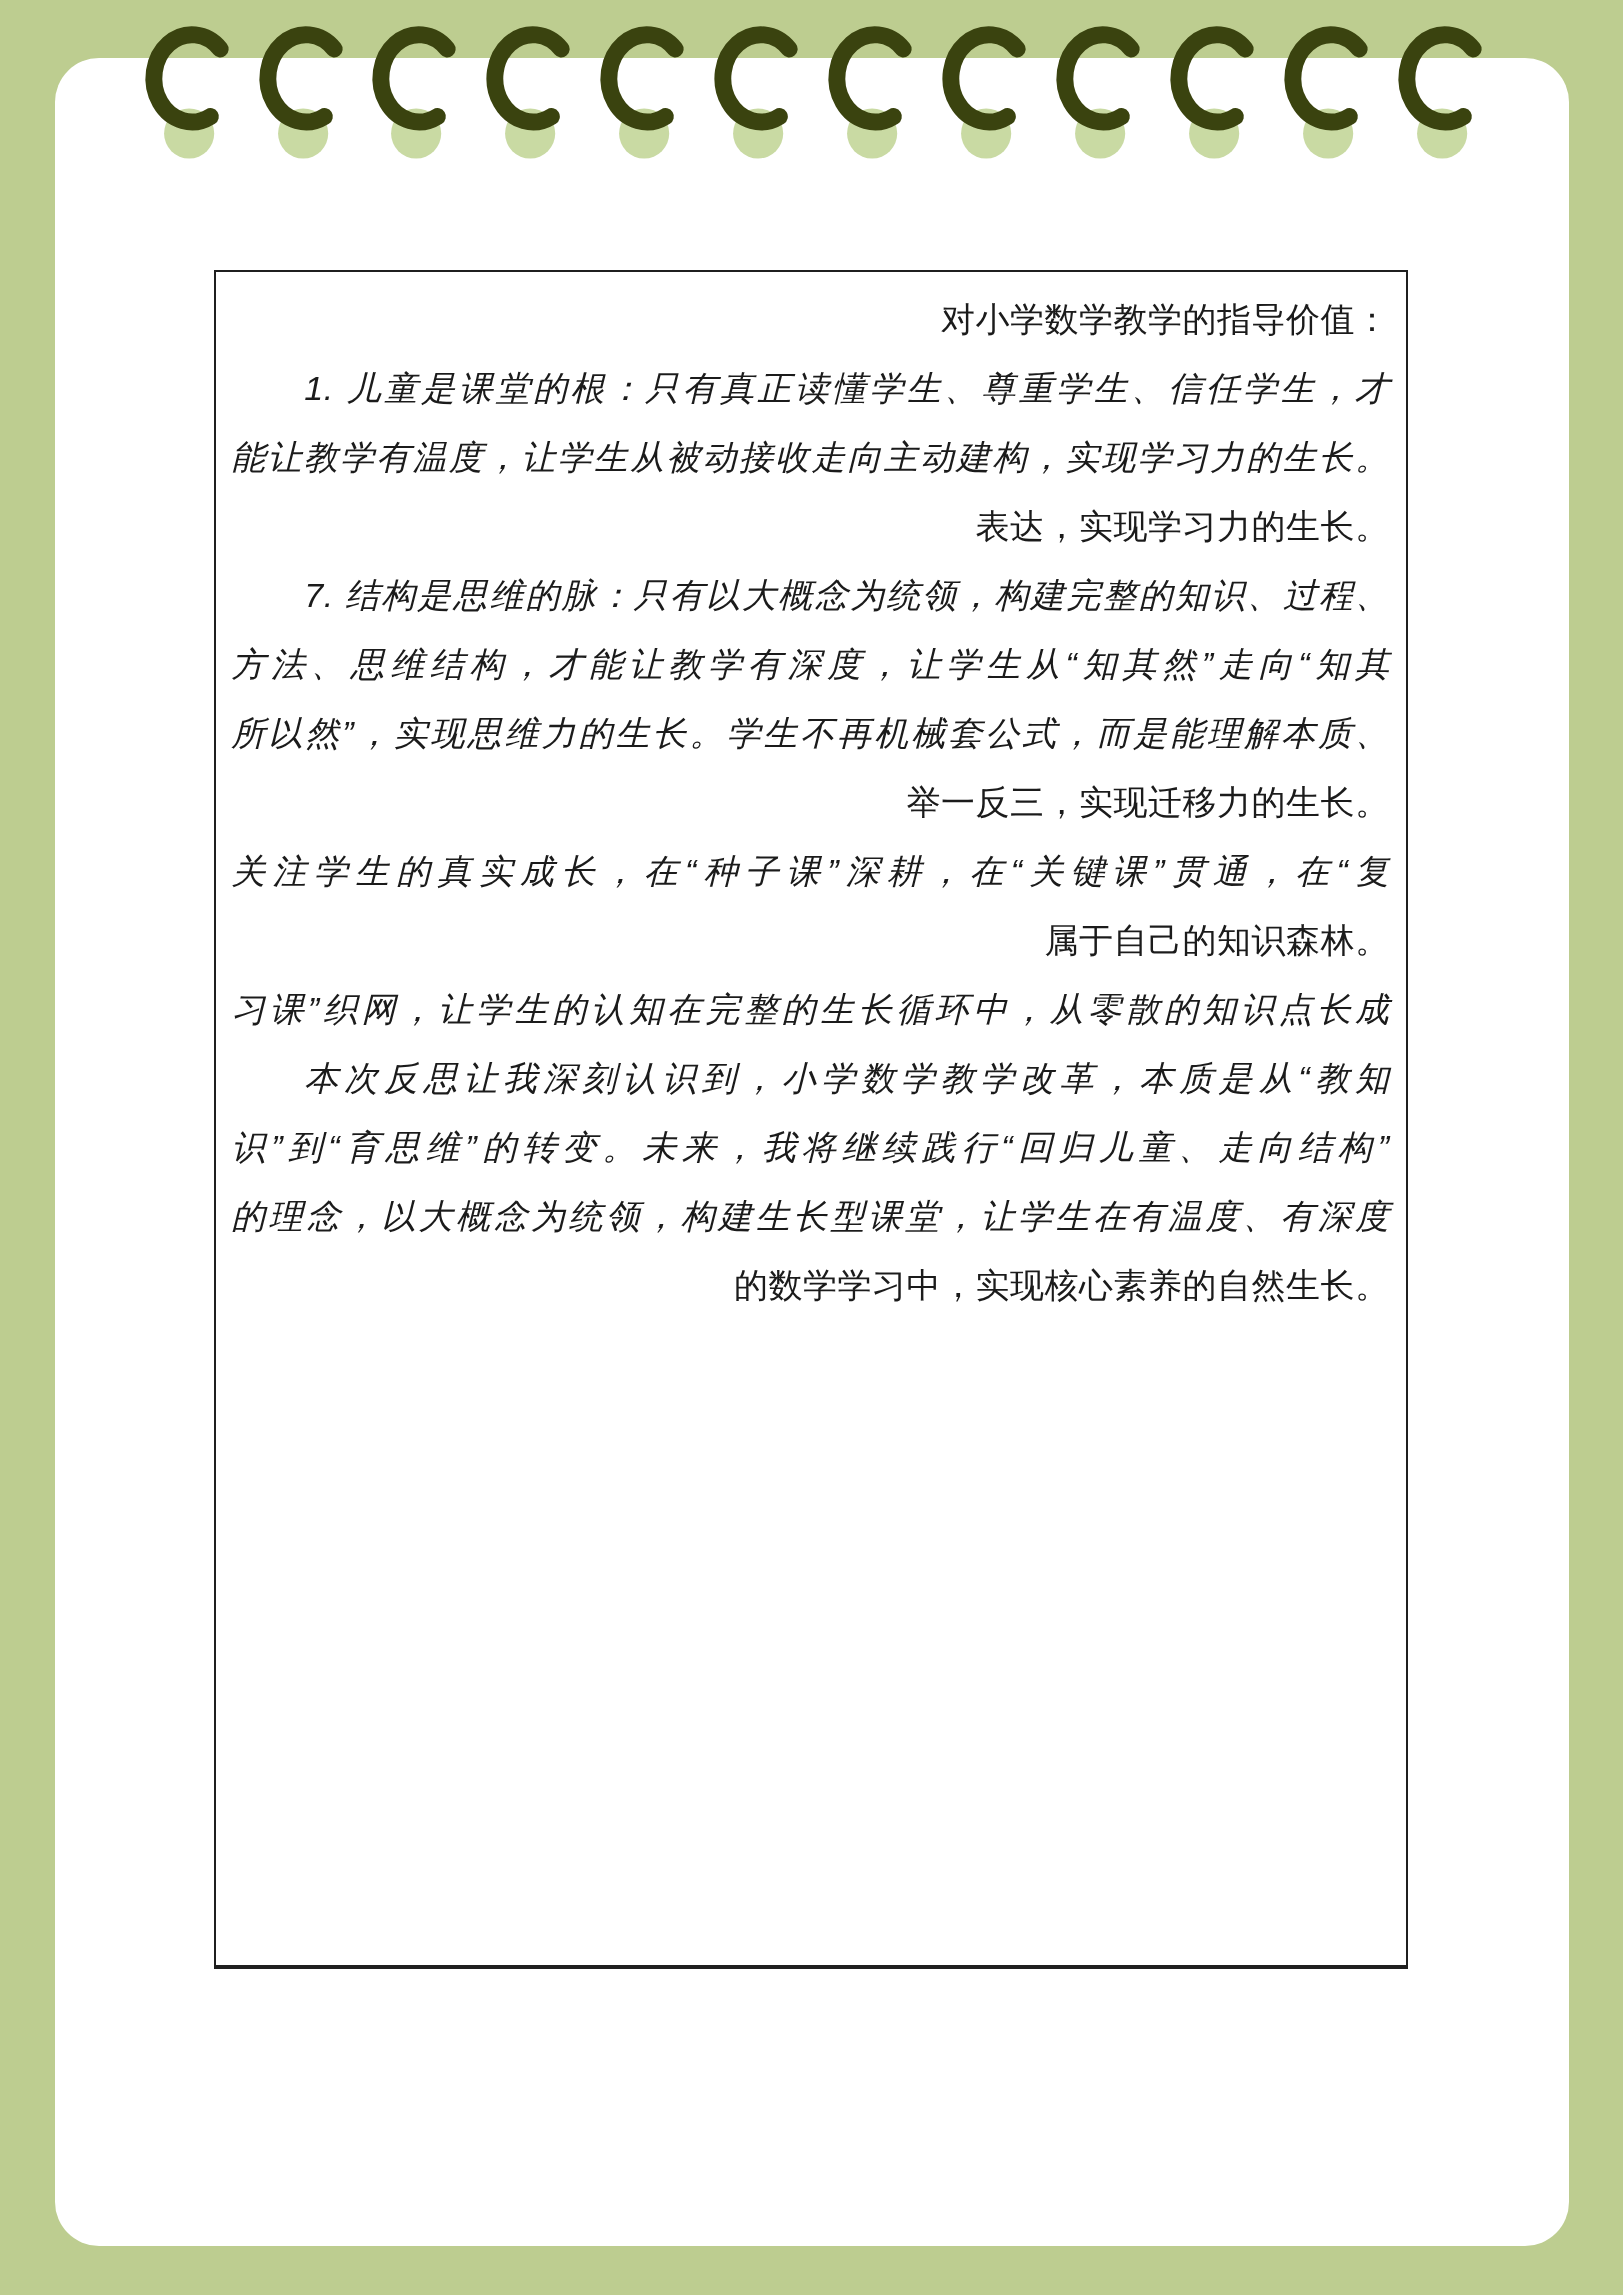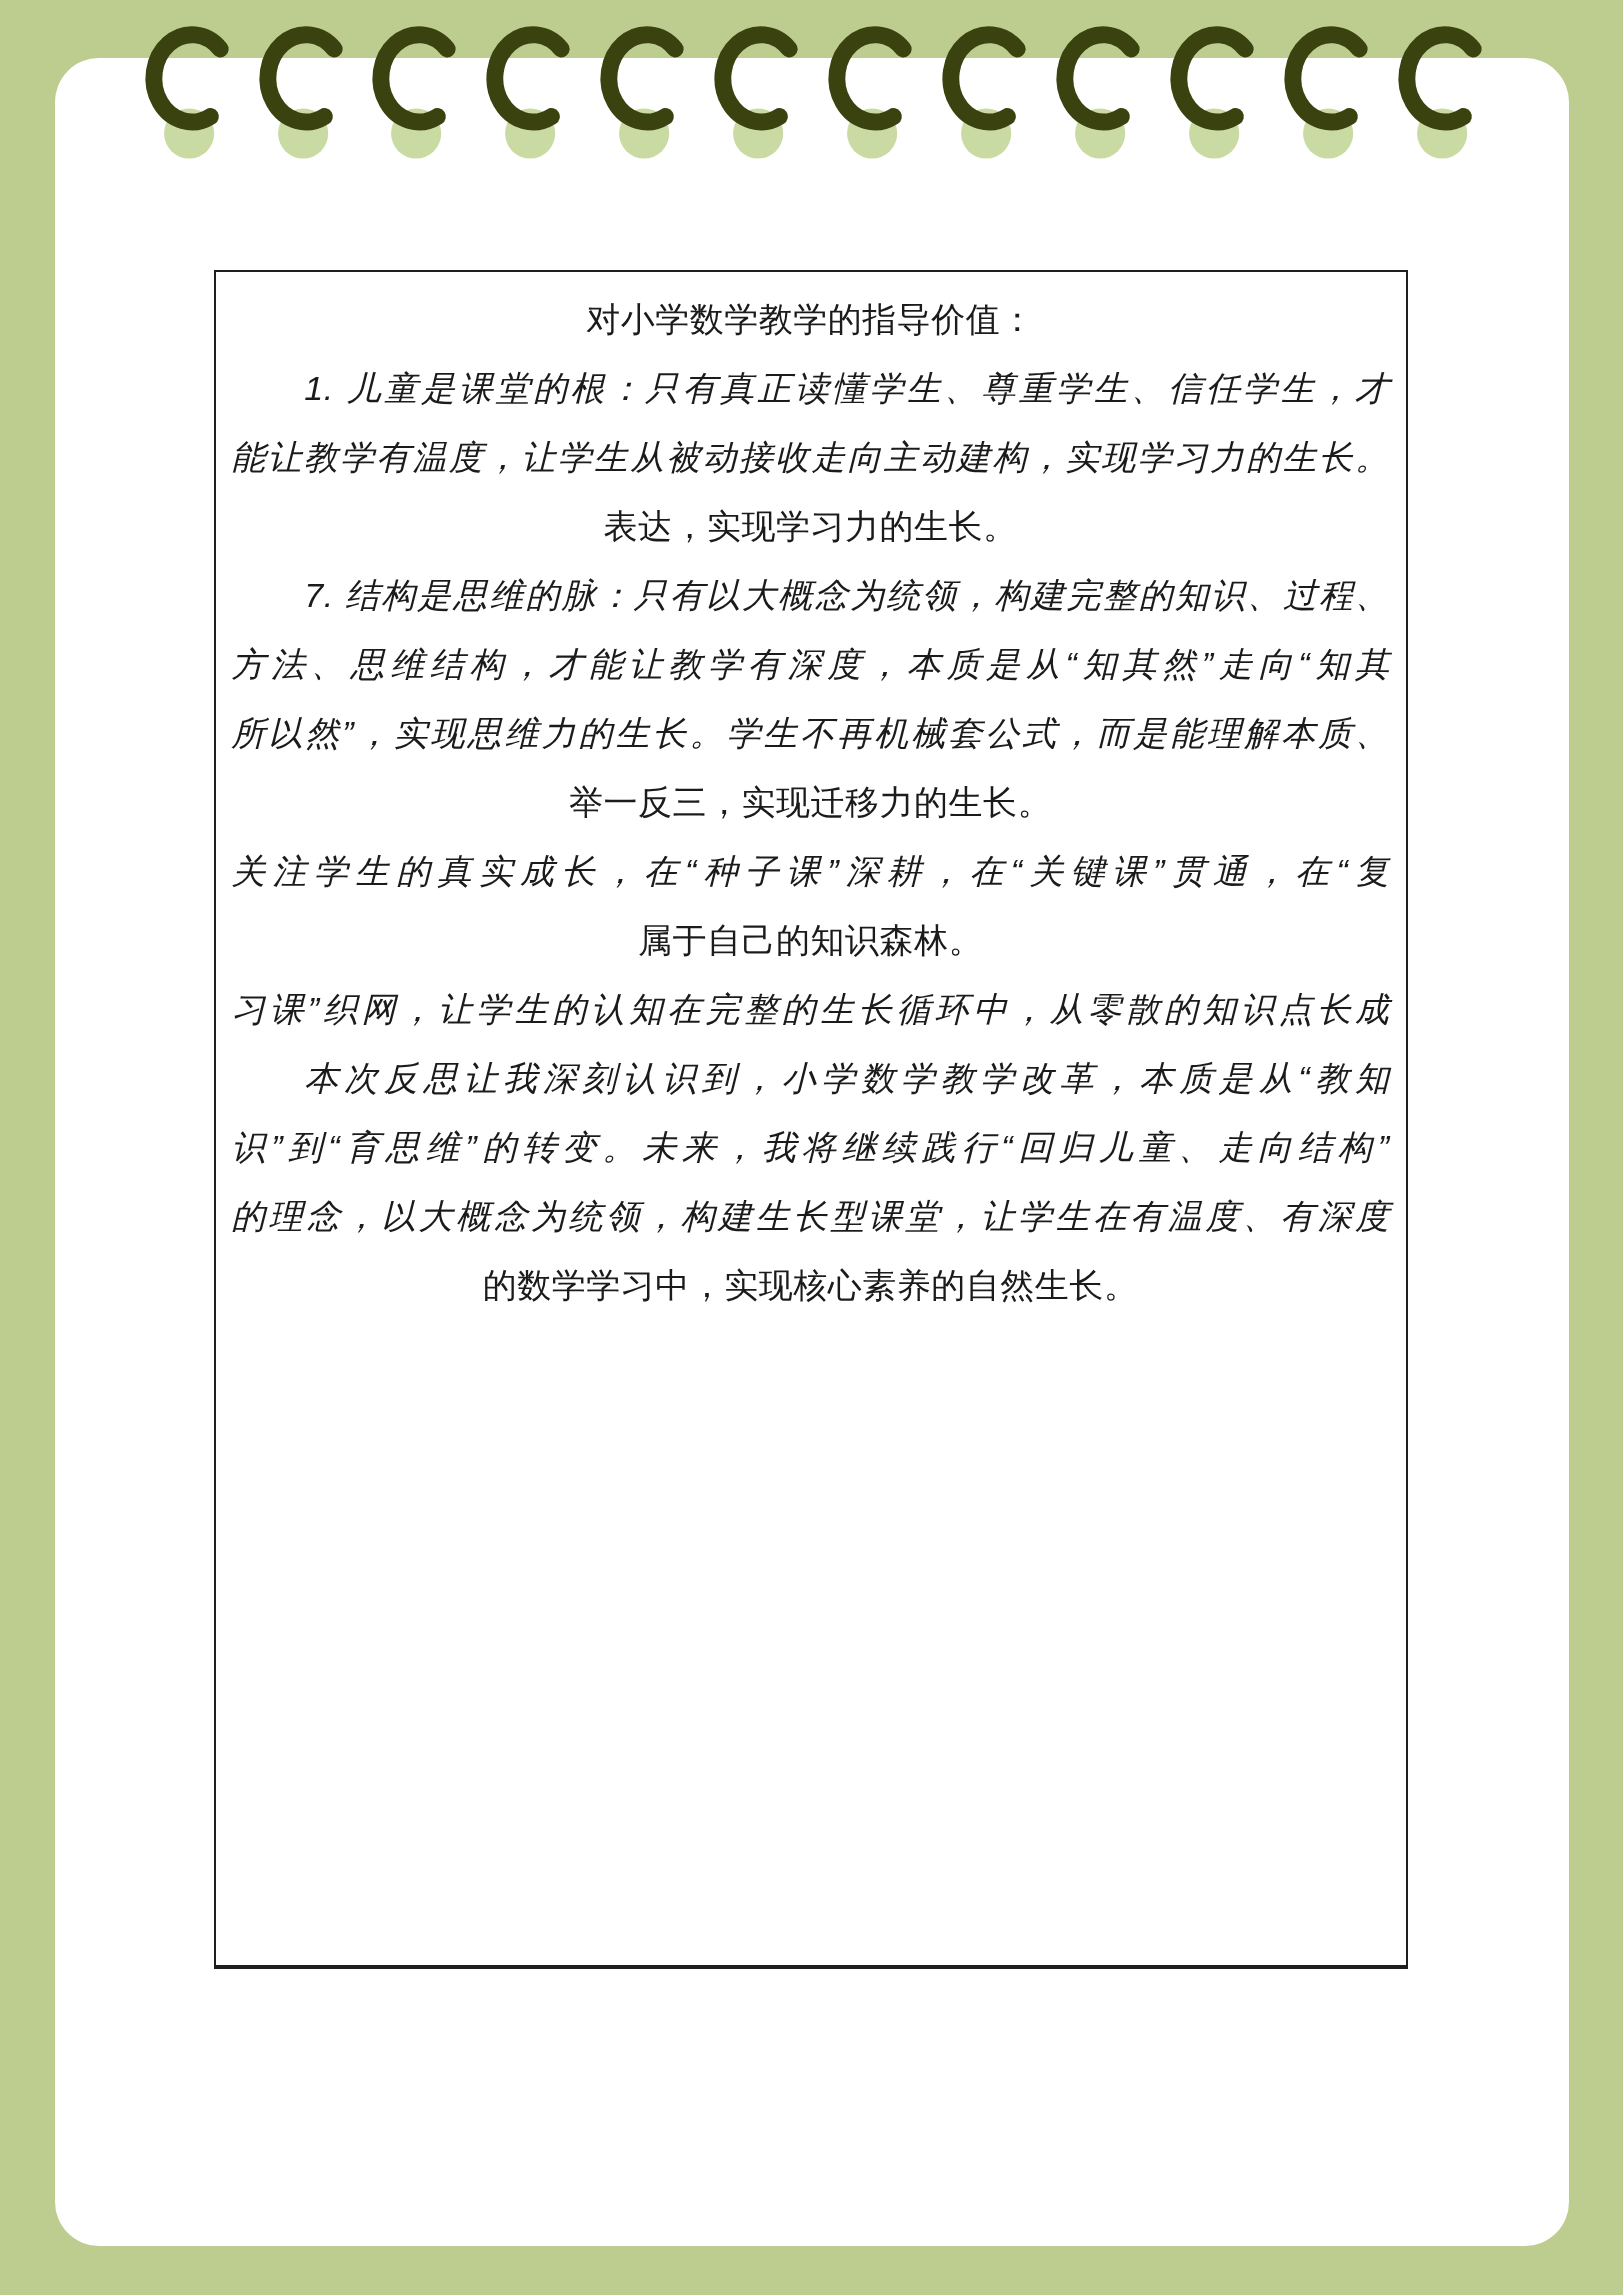--- a/index.html
+++ b/index.html
@@ -49,21 +49,21 @@
     border-bottom-width: 4.9px;
     padding: 13px 16.4px 0 15.3px;
     background: var(--paper, #ffffff);
     color: var(--text, #1b1b1b);
   }
   .line {
     height: 69px;
     line-height: 69px;
     font-size: 34px;
     letter-spacing: 0.5px;
-    text-align: center;
+    text-align: right;
     white-space: normal;
     overflow: visible;
   }
   .line.just {
     text-align: justify;
     text-align-last: justify;
     text-justify: inter-character;
     font-style: italic;
   }
   .line.ind {
@@ -74,21 +74,21 @@
 <body>
 
 <div class="canvas">
   <div class="paper"></div>
   <div class="textbox">
       <div class="line">对小学数学教学的指导价值：</div>
       <div class="line just ind">1. 儿童是课堂的根：只有真正读懂学生、尊重学生、信任学生，才</div>
       <div class="line just">能让教学有温度，让学生从被动接收走向主动建构，实现学习力的生长。</div>
       <div class="line">表达，实现学习力的生长。</div>
       <div class="line just ind">7. 结构是思维的脉：只有以大概念为统领，构建完整的知识、过程、</div>
-      <div class="line just">方法、思维结构，才能让教学有深度，本质是从“知其然”走向“知其</div>
+      <div class="line just">方法、思维结构，才能让教学有深度，让学生从“知其然”走向“知其</div>
       <div class="line just">所以然”，实现思维力的生长。学生不再机械套公式，而是能理解本质、</div>
       <div class="line">举一反三，实现迁移力的生长。</div>
       <div class="line just">关注学生的真实成长，在“种子课”深耕，在“关键课”贯通，在“复</div>
       <div class="line">属于自己的知识森林。</div>
       <div class="line just">习课”织网，让学生的认知在完整的生长循环中，从零散的知识点长成</div>
       <div class="line just ind">本次反思让我深刻认识到，小学数学教学改革，本质是从“教知</div>
       <div class="line just">识”到“育思维”的转变。未来，我将继续践行“回归儿童、走向结构”</div>
       <div class="line just">的理念，以大概念为统领，构建生长型课堂，让学生在有温度、有深度</div>
       <div class="line">的数学学习中，实现核心素养的自然生长。</div>
     </div>

